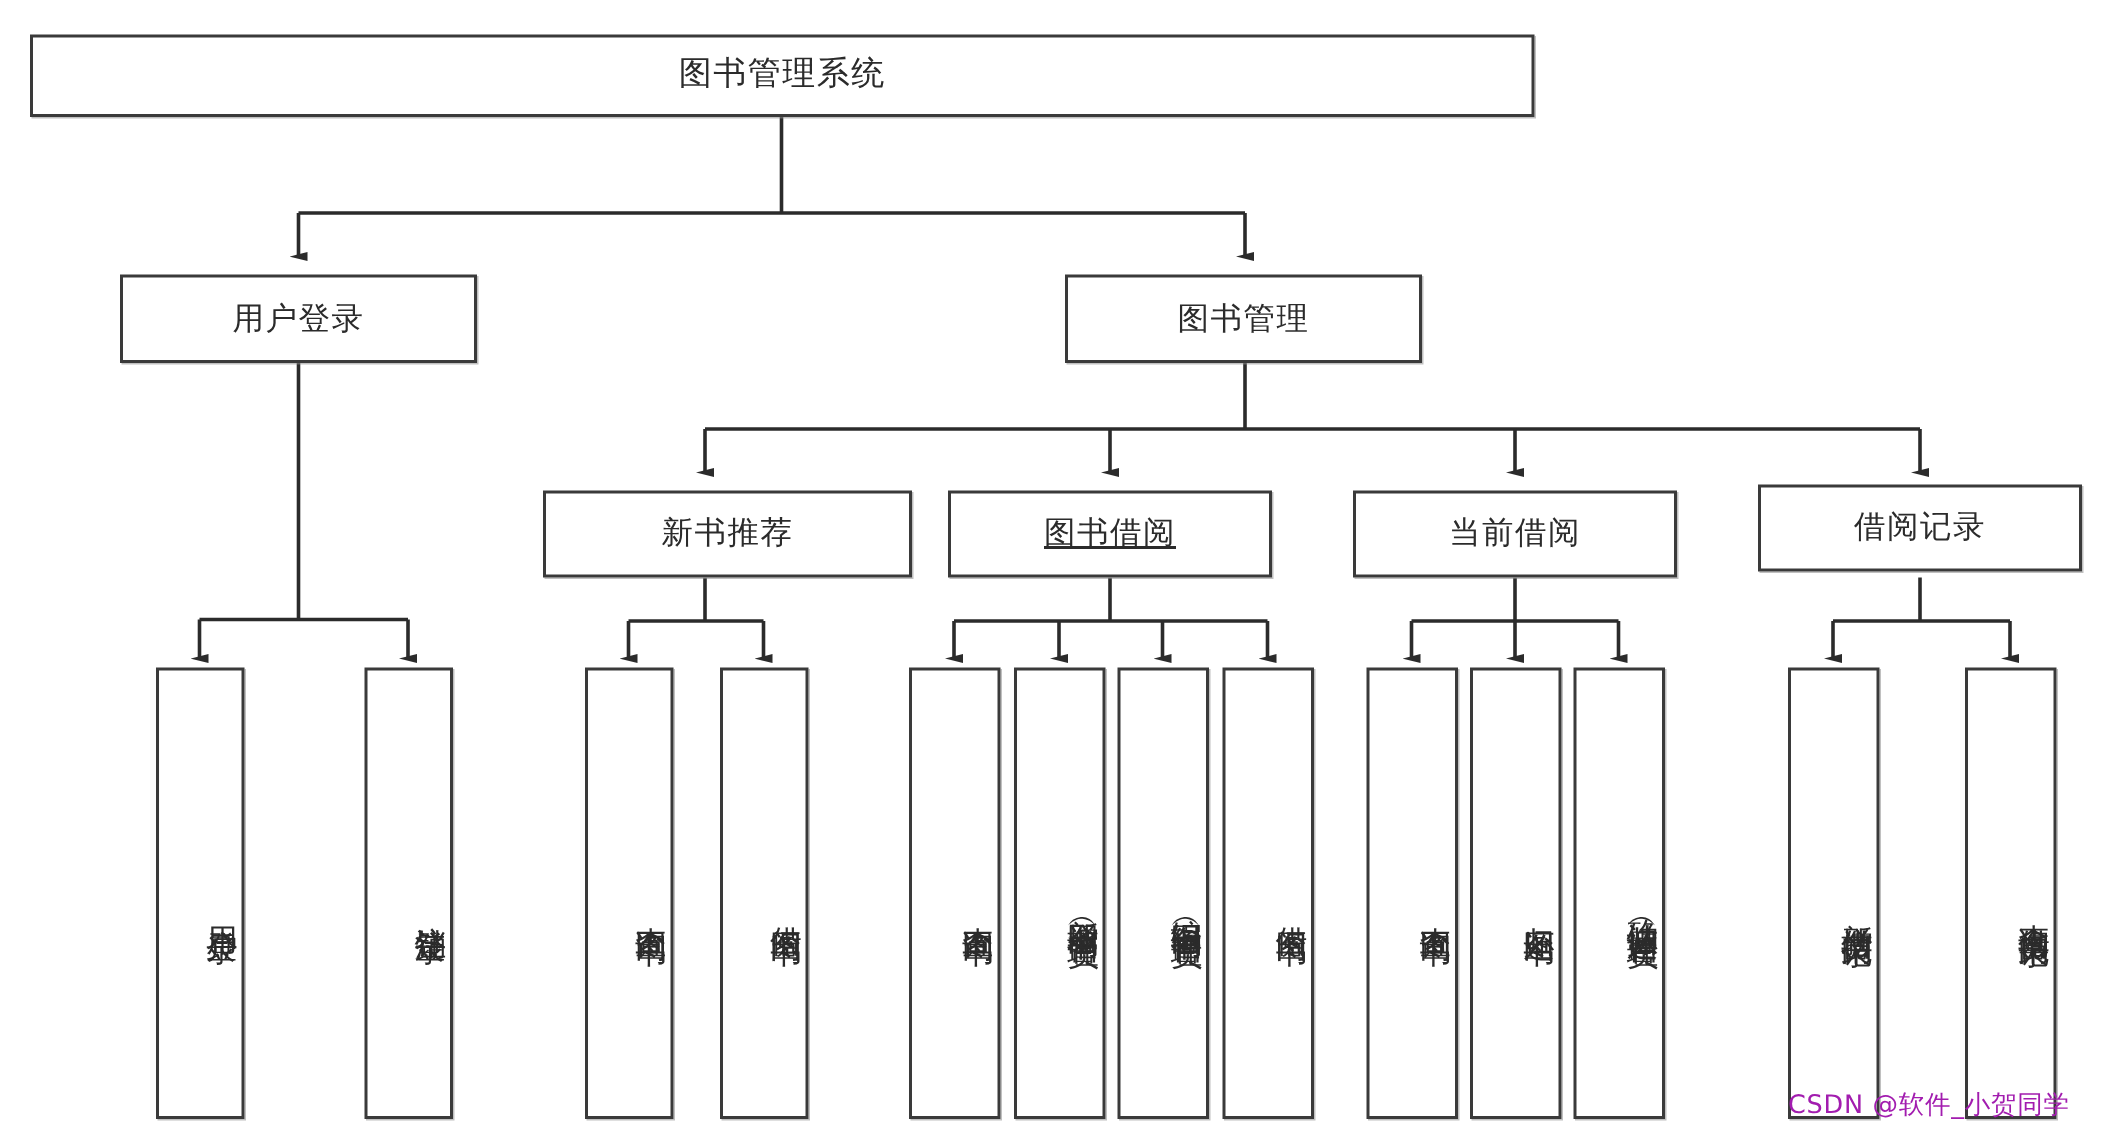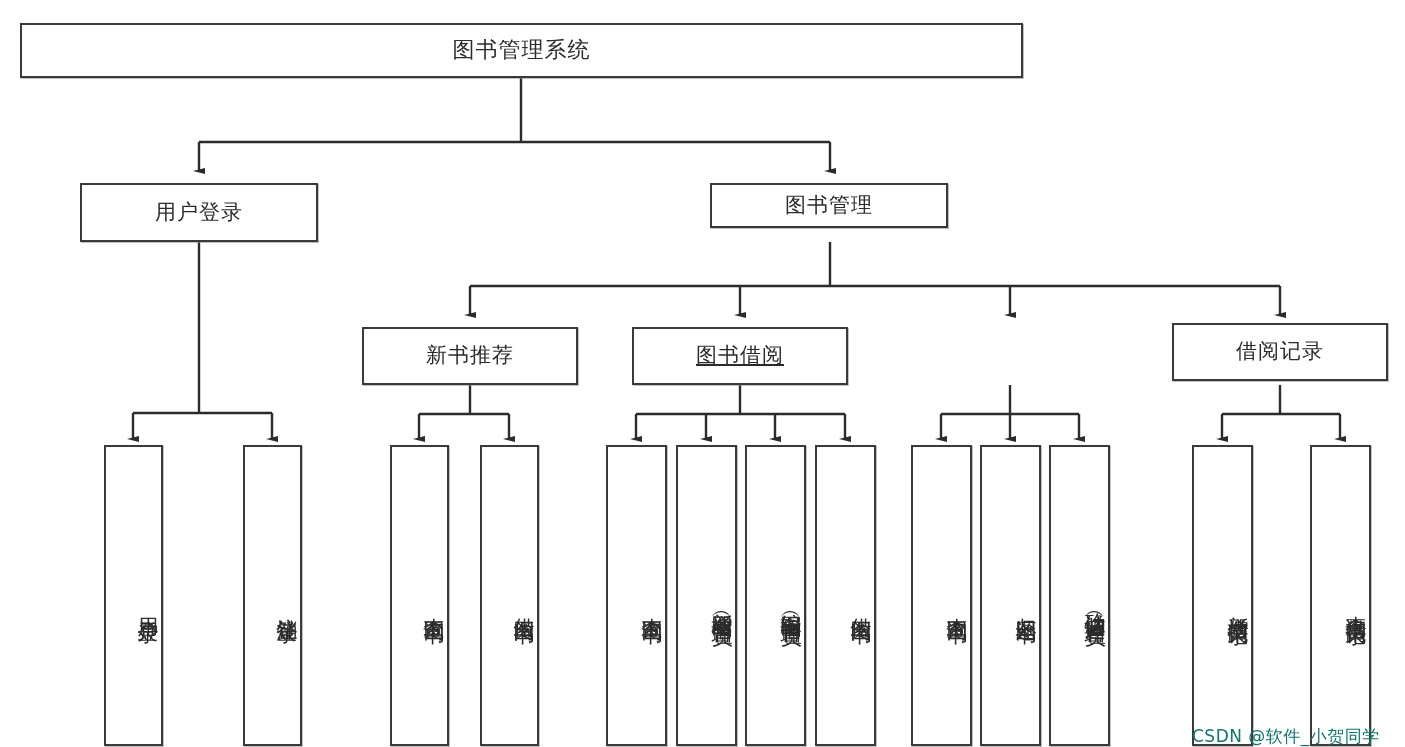--- a/index.html
+++ b/index.html
@@ -51,21 +51,21 @@
   svg.edges {
     position: absolute;
     left: 0;
     top: 0;
     width: 1405px;
     height: 747px;
     pointer-events: none;
   }
   .watermark {
     position: absolute;
-    color: #0f766e;
+    color: #a21caf;
     font-size: 17px;
     letter-spacing: 0.5px;
     white-space: nowrap;
     user-select: none;
   }
 </style>
 </head>
 <body>
 
 <div id="canvas">
@@ -119,24 +119,25 @@
       <path d="M1280,374 L1280,403"></path>
       <path d="M1222,403 L1340,403"></path>
       <path d="M1222,403 L1222,428" marker-end="url(#arrow)"></path>
       <path d="M1340,403 L1340,428" marker-end="url(#arrow)"></path>
     </g>
   </svg>
 
   <div class="node horiz root" style="left:20px; top:12px; width:1003px; height:55px;">图书管理系统</div>
 
   <div class="node horiz" style="left:80px; top:172px; width:238px; height:59px;">用户登录</div>
-  <div class="node horiz" style="left:710px; top:172px; width:238px; height:45px;">图书管理</div>
+  <div class="node horiz" style="left:710px; top:172px; width:238px; height:59px;">图书管理</div>
 
-  <div class="node horiz" style="left:362px; top:316px; width:216px; height:58px;">新书推荐</div>
+  <div class="node horiz" style="left:362px; top:316px; width:246px; height:58px;">新书推荐</div>
   <div class="node horiz" style="left:632px; top:316px; width:216px; height:58px;text-decoration:underline;">图书借阅</div>
+  <div class="node horiz" style="left:902px; top:316px; width:216px; height:58px;">当前借阅</div>
   <div class="node horiz" style="left:1172px; top:312px; width:216px; height:58px;">借阅记录</div>
 
   <div class="node vert" style="left:104px; top:434px; width:59px; height:301px;">用户登录</div>
   <div class="node vert" style="left:243px; top:434px; width:59px; height:301px;">注销登录</div>
 
   <div class="node vert" style="left:390px; top:434px; width:59px; height:301px;">查询图书</div>
   <div class="node vert" style="left:480px; top:434px; width:59px; height:301px;">借阅图书</div>
 
   <div class="node vert" style="left:606px; top:434px; width:61px; height:301px;">查询图书</div>
   <div class="node vert" style="left:676px; top:434px; width:61px; height:301px;">新增图书（管理员）</div>

